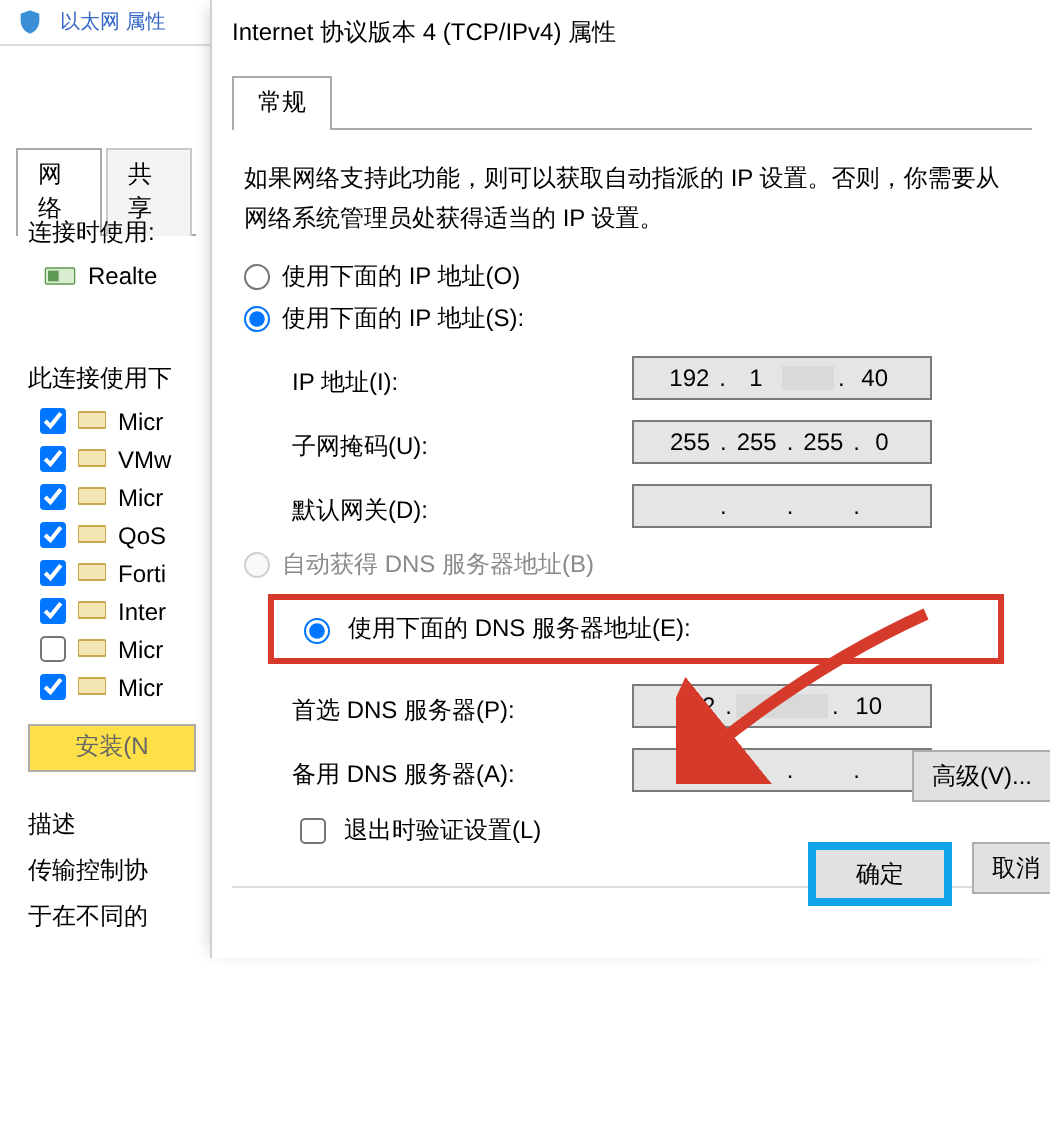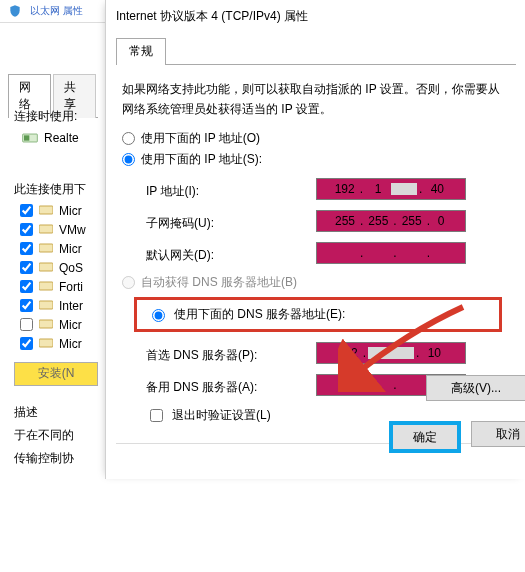--- a/index.html
+++ b/index.html
@@ -26,28 +26,28 @@
 .ftabs{margin:6px 0 0 10px;border-bottom:1px solid #a9a9a9;width:400px;display:flex}
 .ftab{padding:4px 12px 5px;border:1px solid #a9a9a9;border-bottom:none;background:#fff;position:relative;top:1px}
 .intro{margin:14px 16px 8px;line-height:1.7}
 .grp{margin:10px 16px 0}
 .radio{display:flex;align-items:center;gap:6px;margin:4px 0}
 .radio input{margin:0}
 .radio.dis{color:#8a8a8a}
 .fields{margin:6px 0 8px 24px}
 .frow{display:flex;align-items:flex-end;margin:10px 0}
 .flabel{width:170px}
-.ipbox{width:150px;height:22px;border:1px solid #7a7a7a;background:#be185d;display:flex;align-items:center;justify-content:center;letter-spacing:0;font-family:inherit;font-size:12px;padding:0 6px;box-sizing:border-box}
+.ipbox{width:150px;height:22px;border:1px solid #7a7a7a;background:#e5e5e5;display:flex;align-items:center;justify-content:center;letter-spacing:0;font-family:inherit;font-size:12px;padding:0 6px;box-sizing:border-box}
 .ipbox span.oct{min-width:26px;text-align:center}
 .ipbox span.dot{padding:0 2px}
 .ipbox span.mask{display:inline-block;width:26px;height:12px;background:#d9d9d9}
 .redbox{border:3px solid #d63a2a;padding:6px 10px;margin:6px 8px 8px 12px;display:flex;align-items:center;gap:6px}
 .validate{margin:10px 0 0 24px;display:flex;align-items:center;gap:6px}
 .adv{position:absolute;right:0;bottom:78px}
-.btn{height:24px;border:1px solid #adadad;background:#e1e1e1;padding:0 24px;display:inline-flex;align-items:center;justify-content:center;font-size:12px}
+.btn{height:24px;border:1px solid #adadad;background:#e1e1e1;padding:0 9px;display:inline-flex;align-items:center;justify-content:center;font-size:12px}
 .btnrow{position:absolute;right:0;bottom:26px;display:flex;gap:10px}
 .btn.primary{border:4px solid #0ea5e9;padding:0 20px}
 hr.sep{border:none;border-top:1px solid #dcdcdc;margin:18px 10px 0}
 
 .arrow{position:absolute;pointer-events:none}
 .nic-icon{width:16px;height:12px;display:inline-block}
 </style>
 </head>
 <body>
 
@@ -131,22 +131,22 @@
               <rect x="0" y="2" width="14" height="8" rx="1" fill="#f3e6b3" stroke="#c9a94e"></rect>
             </svg></span>
           <span>Micr</span>
         </div>
       </div>
 
     <div class="inst-btn">安装(N</div>
 
     <div class="desc">
       <div class="lbl">描述</div>
+      <p>传输控制协</p>
       <p>于在不同的</p>
-      <p>传输控制协</p>
     </div>
   </div>
 </div>
 
 <div class="front">
   <div class="title">Internet 协议版本 4 (TCP/IPv4) 属性</div>
   <div class="ftabs">
     <div class="ftab">常规</div>
   </div>
   <div class="intro">如果网络支持此功能，则可以获取自动指派的 IP 设置。否则，你需要从网络系统管理员处获得适当的 IP 设置。</div>

